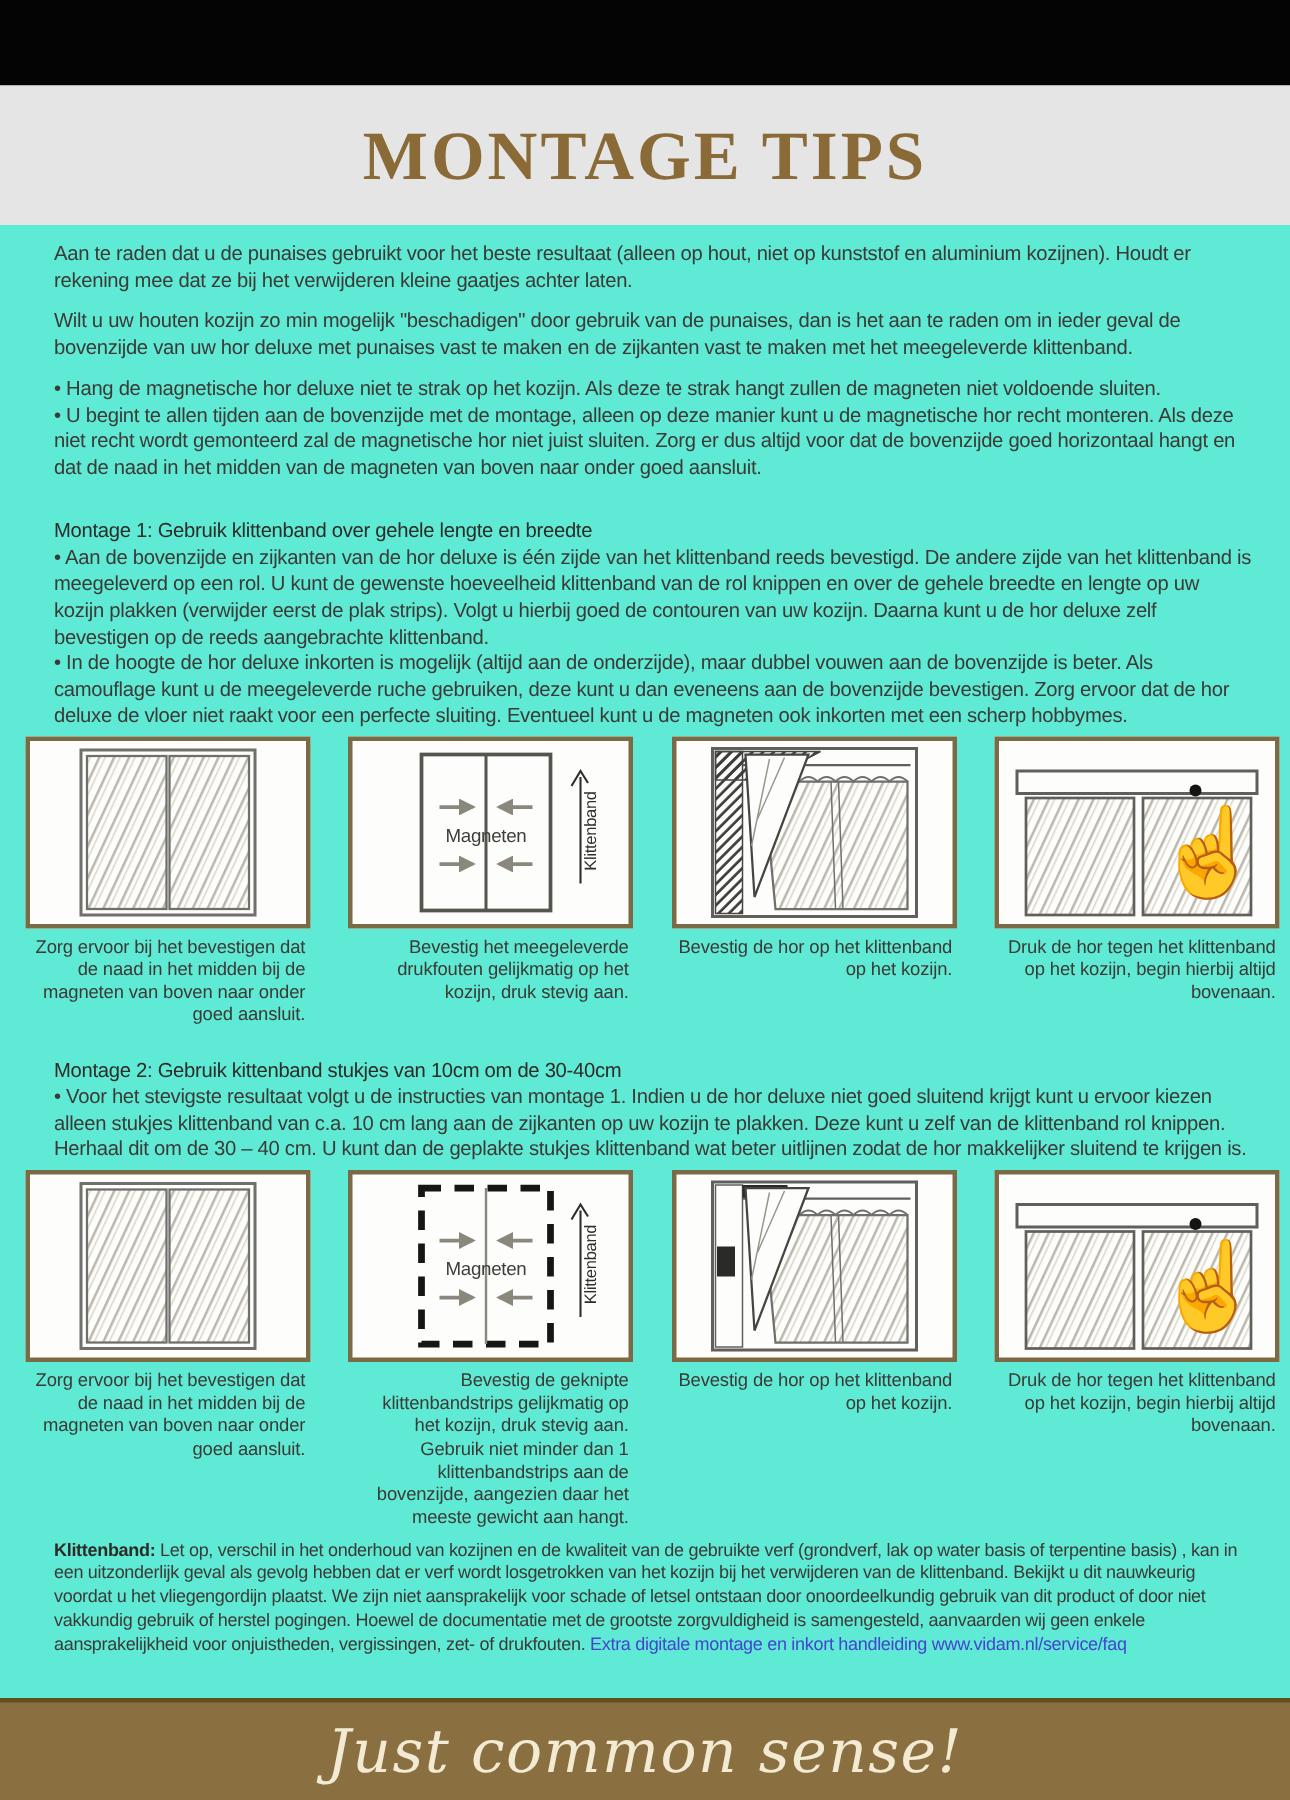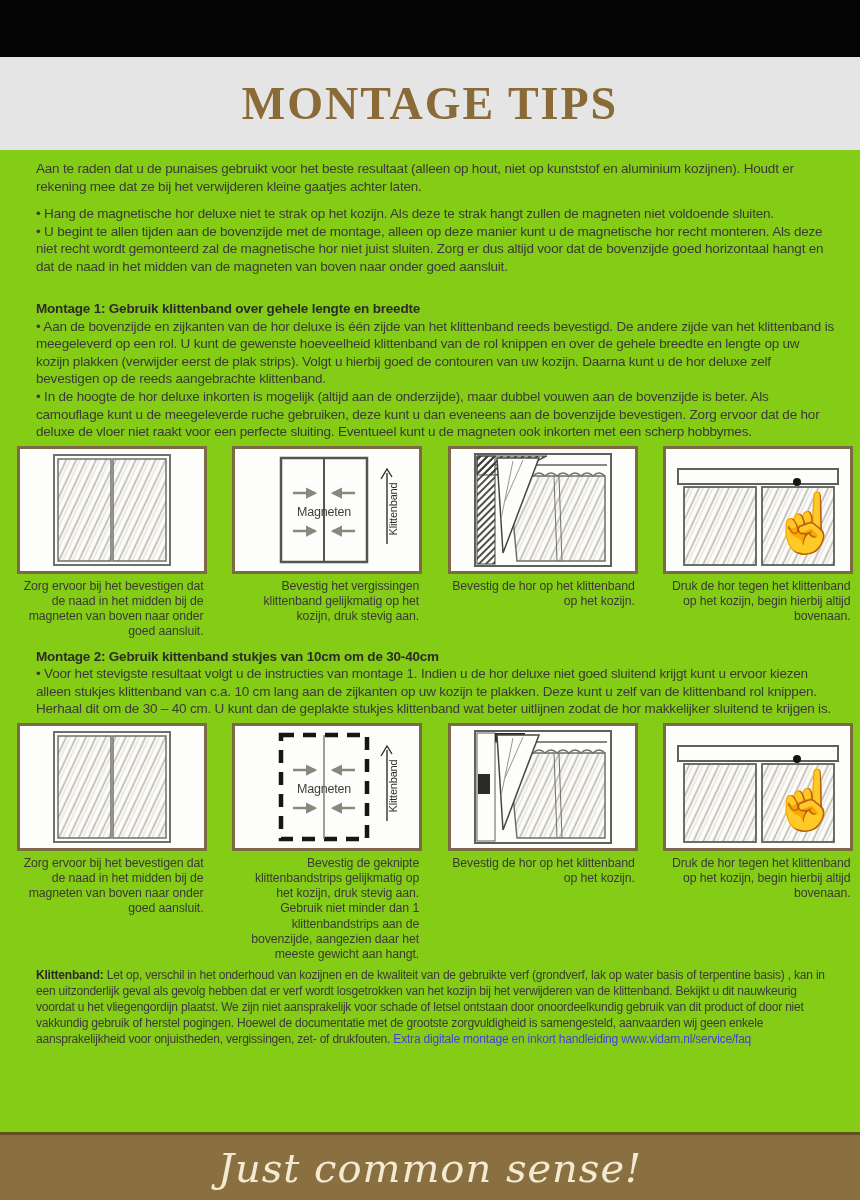--- a/index.html
+++ b/index.html
@@ -2,28 +2,28 @@
 <html><head>
 <meta charset="utf-8">
 <style>
   *{margin:0;padding:0;box-sizing:border-box}
   html,body{width:860px}
   body{font-family:"Liberation Sans",sans-serif;background:#ffffff}
   .page{position:relative;width:860px;height:1200px;background:#ffffff;overflow:hidden}
   .top-bar{height:57px;background:#040404}
   .title-band{height:93px;display:flex;align-items:center;justify-content:center;background:#e5e5e5}
   .page-title{font-family:"Liberation Serif",serif;font-weight:bold;font-size:46px;letter-spacing:2px;color:#8a6b37}
-  .content{position:absolute;top:150px;left:0;right:0;bottom:68px;background:#84cc16;
+  .content{position:absolute;top:150px;left:0;right:0;bottom:68px;background:#5eead4;
            padding:10px 26px 0 36px;color:#3c3a36;font-size:13.5px;line-height:1.3;
            letter-spacing:-0.2px;overflow:hidden}
   .para{margin-bottom:10px}
   .bullets{margin-bottom:25px}
   .bullets p{margin:0}
-  .section-heading{font-weight:bold;color:#2d2b27}
-  .m2-head{margin-top:8px}
+  .section-heading{font-weight:normal;color:#2d2b27}
+  .m2-head{margin-top:20px}
   .fig-row{display:flex;justify-content:space-between;margin-top:5px}
   .fig-col{width:151px;display:flex;flex-direction:column;align-items:center}
   .fig-box{width:190px;height:128px;background:#fdfdfb;border:3px solid #7b6a45}
   .fig-box svg{display:block;width:100%;height:100%}
   .caption{width:184px;text-align:right;font-size:12.3px;line-height:1.24;margin-top:5px;color:#3c3a36;letter-spacing:-0.1px}
   .disclaimer{font-size:12px;line-height:1.32;margin-top:6px;letter-spacing:-0.2px}
   .disclaimer b{color:#2d2b27}
   .link{color:#4743cf}
   .footer-bar{position:absolute;left:0;right:0;bottom:0;height:68px;background:#8a7040;
               border-top:3px solid #63501f;display:flex;align-items:center;justify-content:center}
@@ -56,20 +56,21 @@
 
   <div class="top-bar"></div>
 
   <div class="title-band">
     <div class="page-title">MONTAGE TIPS</div>
   </div>
 
   <div class="content">
 
     <p class="para">Aan te raden dat u de punaises gebruikt voor het beste resultaat (alleen op hout, niet op kunststof en aluminium kozijnen). Houdt er rekening mee dat ze bij het verwijderen kleine gaatjes achter laten.</p>
+    <p class="para">Wilt u uw houten kozijn zo min mogelijk "beschadigen" door gebruik van de punaises, dan is het aan te raden om in ieder geval de bovenzijde van uw hor deluxe met punaises vast te maken en de zijkanten vast te maken met het meegeleverde klittenband.</p>
 
     <div class="bullets">
       <p>• Hang de magnetische hor deluxe niet te strak op het kozijn. Als deze te strak hangt zullen de magneten niet voldoende sluiten.</p>
       <p>• U begint te allen tijden aan de bovenzijde met de montage, alleen op deze manier kunt u de magnetische hor recht monteren. Als deze niet recht wordt gemonteerd zal de magnetische hor niet juist sluiten. Zorg er dus altijd voor dat de bovenzijde goed horizontaal hangt en dat de naad in het midden van de magneten van boven naar onder goed aansluit.</p>
     </div>
 
     <p class="section-heading">Montage 1: Gebruik klittenband over gehele lengte en breedte</p>
     <div class="bullets" style="margin-bottom:2px">
       <p>• Aan de bovenzijde en zijkanten van de hor deluxe is één zijde van het klittenband reeds bevestigd. De andere zijde van het klittenband is meegeleverd op een rol. U kunt de gewenste hoeveelheid klittenband van de rol knippen en over de gehele breedte en lengte op uw kozijn plakken (verwijder eerst de plak strips). Volgt u hierbij goed de contouren van uw kozijn. Daarna kunt u de hor deluxe zelf bevestigen op de reeds aangebrachte klittenband.</p>
       <p>• In de hoogte de hor deluxe inkorten is mogelijk (altijd aan de onderzijde), maar dubbel vouwen aan de bovenzijde is beter. Als camouflage kunt u de meegeleverde ruche gebruiken, deze kunt u dan eveneens aan de bovenzijde bevestigen. Zorg ervoor dat de hor deluxe de vloer niet raakt voor een perfecte sluiting. Eventueel kunt u de magneten ook inkorten met een scherp hobbymes.</p>
@@ -96,21 +97,21 @@
             <line x1="58" y1="44" x2="80" y2="44" stroke="#8a877c" stroke-width="2.5" marker-end="url(#arrowG)"></line>
             <line x1="120" y1="44" x2="98" y2="44" stroke="#8a877c" stroke-width="2.5" marker-end="url(#arrowG)"></line>
             <line x1="58" y1="82" x2="80" y2="82" stroke="#8a877c" stroke-width="2.5" marker-end="url(#arrowG)"></line>
             <line x1="120" y1="82" x2="98" y2="82" stroke="#8a877c" stroke-width="2.5" marker-end="url(#arrowG)"></line>
             <text x="89" y="67" text-anchor="middle" font-size="12.5" fill="#3e3e3a">Magneten</text>
             <line x1="152" y1="95" x2="152" y2="24" stroke="#2e2e2a" stroke-width="1.4"></line>
             <path d="M146,30 L152,20 L157,28" fill="none" stroke="#2e2e2a" stroke-width="1.4"></path>
             <text transform="rotate(-90 162 60)" x="162" y="60" text-anchor="middle" font-size="11" fill="#2e2e2a">Klittenband</text>
           </svg>
         </div>
-        <div class="caption">Bevestig het vergissingen klittenband gelijkmatig op het kozijn, druk stevig aan.</div>
+        <div class="caption">Bevestig het meegeleverde drukfouten gelijkmatig op het kozijn, druk stevig aan.</div>
       </div>
 
       <div class="fig-col">
         <div class="fig-box">
           <svg viewBox="0 0 184 122">
             <rect x="24" y="5" width="136" height="112" fill="#fdfdfb" stroke="#5f5f5c" stroke-width="2"></rect>
             <g class="peel-dark">
               <rect x="26" y="7" width="18" height="108" fill="url(#darkHatch)" stroke="#454542" stroke-width="1"></rect>
               <polygon points="26,7 96,7 60,26 26,26" fill="url(#darkHatch)" stroke="#454542" stroke-width="1"></polygon>
             </g>

